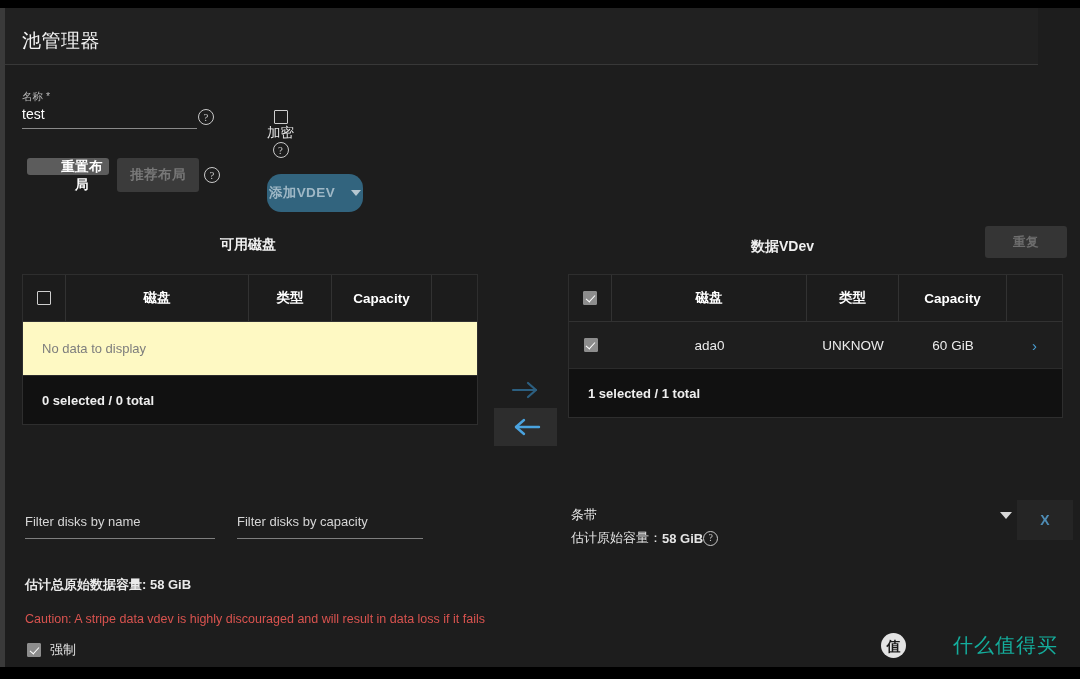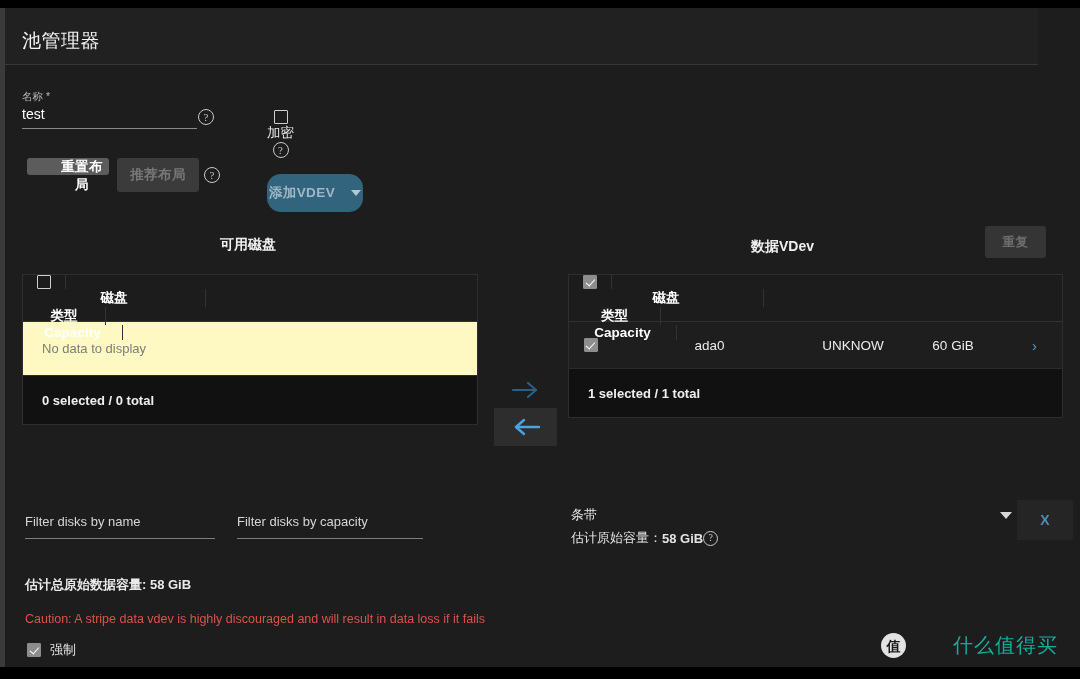--- a/index.html
+++ b/index.html
@@ -125,37 +125,36 @@
 
   
   .panel-title {
     position: absolute; font-size: 14px; font-weight: 700; color: #f0f0f0;
   }
   .title-left  { left: 215px; top: 170px; }
   .title-right { left: 746px; top: 172px; }
 
   .btn-repeat {
     position: absolute; left: 980px; top: 160px;
-    width: 61px; height: 32px; background: #353535; color: #6e6e6e;
+    width: 82px; height: 32px; background: #353535; color: #6e6e6e;
     font-size: 12.5px; font-weight: 700; border-radius: 3px; cursor: default;
   }
 
   
   .table {
     position: absolute;
     background: #191919;
     border: 1px solid #2e2e2e;
   }
   .table-left  { left: 17px;  top: 208px; width: 456px; }
   .table-right { left: 563px; top: 208px; width: 495px; }
 
   .thead {
     display: flex; height: 47px; background: #1c1c1c;
     border-bottom: 1px solid #323232;
-    flex-direction: column;
   }
   .th {
     display: flex; align-items: center;
     font-size: 13.5px; font-weight: 700; color: #ffffff;
     border-right: 1px solid #323232;
     height: 100%;
   }
   .th:last-child { border-right: none; }
 
   .tr {

